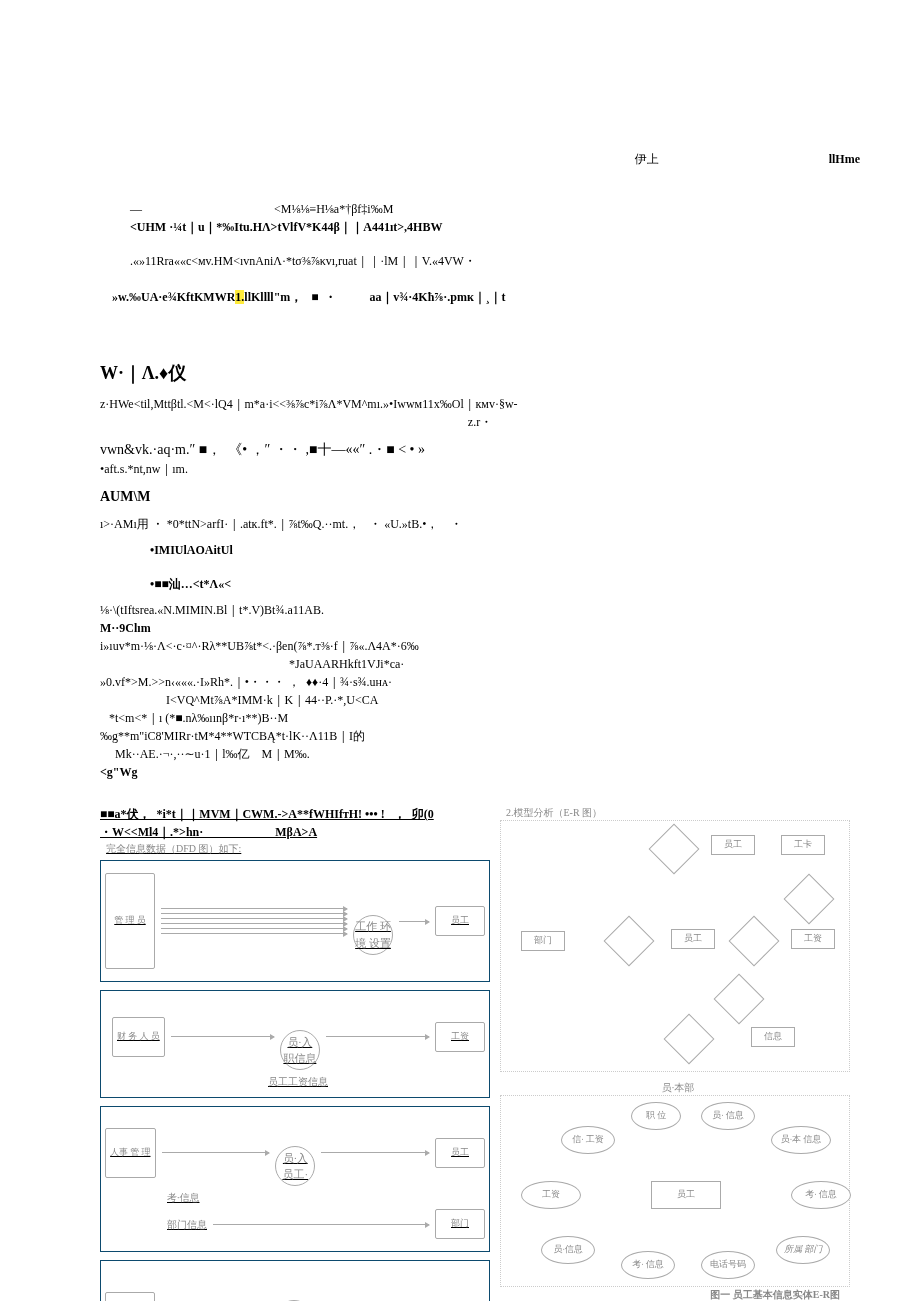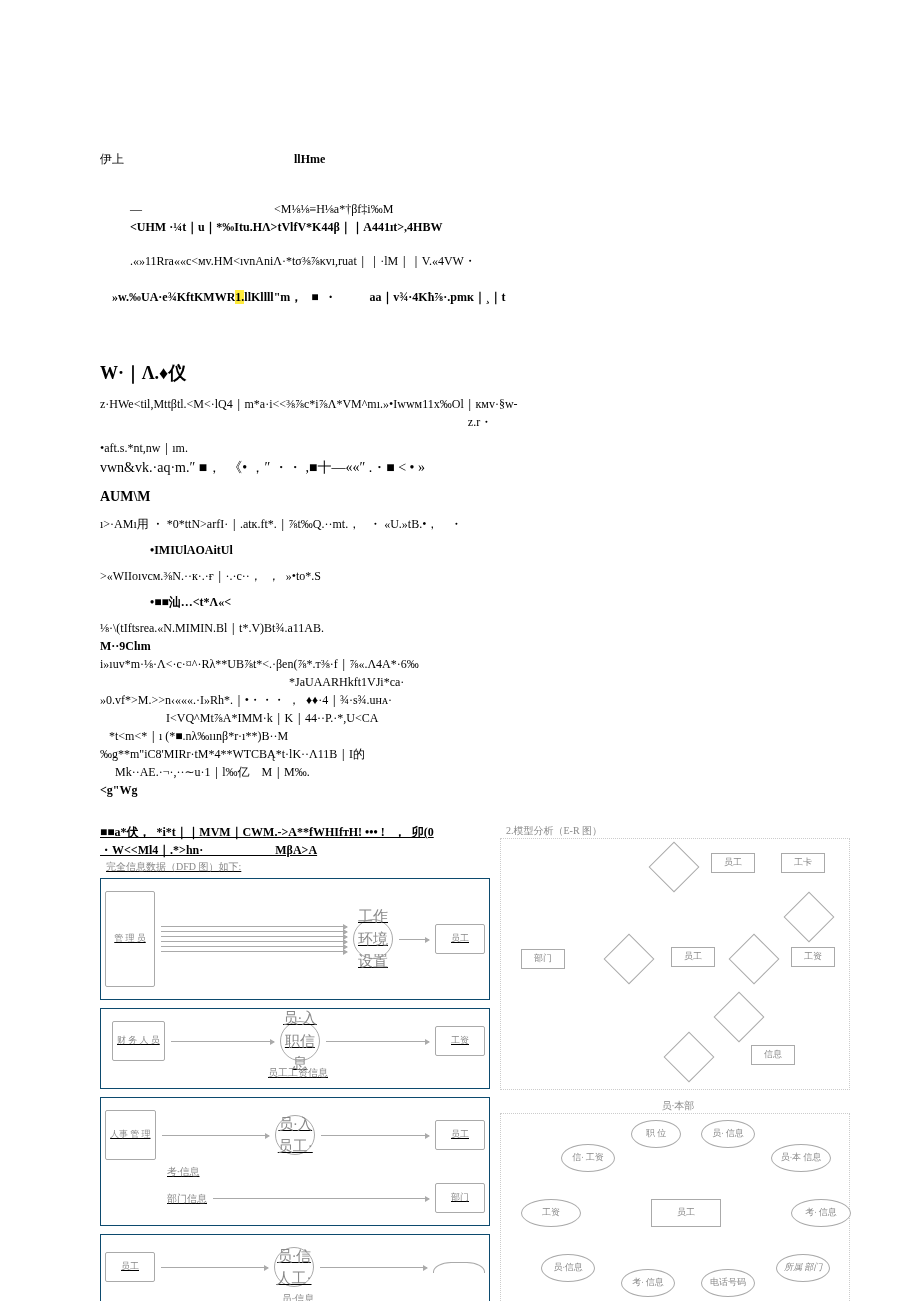--- a/index.html
+++ b/index.html
@@ -58,23 +58,24 @@
   }
   .tall { min-height: 90px; }
   .circ {
     border: 1px solid #aaa;
     border-radius: 50%;
     width: 38px; height: 38px;
     display: inline-flex;
     align-items: center;
     justify-content: center;
     background: #fff;
-    font-size: 15px;
+    font-size: 11px;
     color: #888;
     text-align:center;
+    margin-top:27px;
   }
   .dbarc {
     border: 1px solid #aaa;
     border-bottom: 0;
     border-top-left-radius: 18px 10px;
     border-top-right-radius: 18px 10px;
     height: 10px; width: 50px;
     display: inline-block;
   }
   .arrow {
@@ -102,21 +103,21 @@
     padding:2px 4px;
   }
   .caption { font-size:10px; color:#888; text-align:right; padding-right:10px;font-weight:bold; }
   .captionL { font-size:10px; color:#888; padding-left:6px; }
 </style>
 </head>
 <body>
 
 <div class="page">
 
-  <div class="ln" style="display:flex;">
+  <div class="ln" style="display:flex;justify-content:flex-end;">
     <span>伊上</span>
     <span style="display:inline-block; width:170px;"></span>
     <span class="b">llHme</span>
   </div>
 
   <div class="sp2"></div>
   <div class="sp2"></div>
 
   <div class="ln indent1">—                                            &lt;M⅛⅛≡H⅛a*†βf‡i‰M</div>
   <div class="ln b indent1">&lt;UHM ·¼t｜u｜*‰Itu.HΛ&gt;tVlfV*K44β｜｜A441ıt&gt;,4HBW</div>
@@ -128,33 +129,32 @@
     <span>»w.‰UA·e¾KftKMWR</span><span class="hl">1.</span><span>llKllll"m，   ■  ・           aa｜v¾·4Kħ⅞·.pmк｜¸｜t</span>
   </div>
 
   <div class="sp"></div>
   <div class="ln b huge">W·｜Λ.♦仪</div>
   <div class="sp"></div>
 
   <div class="ln">z·HWe&lt;til,Mttβtl.&lt;M&lt;·lQ4｜m*a·i&lt;&lt;⅜⅞c*i⅞Λ*VM^mı.»•Iwwм11x‰Ol｜кмv·§w-</div>
   <div class="ln" style="text-align:center;">z.r・</div>
   <div class="sp"></div>
+  <div class="ln big">vwn&amp;vk.·aq·m.″ ■，  《• ，″ ・・ ,■十—««″ .・■ &lt; • »</div>
   <div class="ln">•aft.s.*nt,nw｜ım.</div>
-  <div class="ln big">vwn&amp;vk.·aq·m.″ ■，  《• ，″ ・・ ,■十—««″ .・■ &lt; • »</div>
 
   <div class="sp"></div>
   <div class="ln b big">AUM\M</div>
   <div class="sp"></div>
 
   <div class="ln">ı&gt;·AMı用 ・ *0*ttN&gt;arfI·｜.atк.ft*.｜⅞t‰Q.··mt.，   ・ «U.»tB.•，    ・</div>
 
   <div class="sp"></div>
   <div class="ln b indent2">•IMIUlAOAitUl</div>
   <div class="sp"></div>
-  <div class="ln">&gt;«WIIоıvсм.⅜N.··к·.·ғ｜·.·с··，  ，  »•to*.S</div>
 
   <div class="sp"></div>
   <div class="ln b indent2">•■■汕…&lt;t*Λ«&lt;</div>
   <div class="sp"></div>
 
   <div class="ln">⅛·\(tIftsrea.«N.MIMIN.Bl｜t*.V)Bt¾.a11AB.</div>
   <div class="ln b">M··9Clım</div>
   <div class="ln">i»ıuv*m·⅛·Λ&lt;·c·¤^·Rλ**UB⅞t*&lt;.·βen(⅞*.т⅜·f｜⅞«.Λ4A*·6‰</div>
   <div class="ln">                                                               *JaUAARHkft1VJi*ca·</div>
   <div class="ln">»0.vf*&gt;M.&gt;&gt;n‹«««.·I»Rh*.｜•・・・ ，  ♦♦·4｜¾·s¾.uнᴀ·</div>

